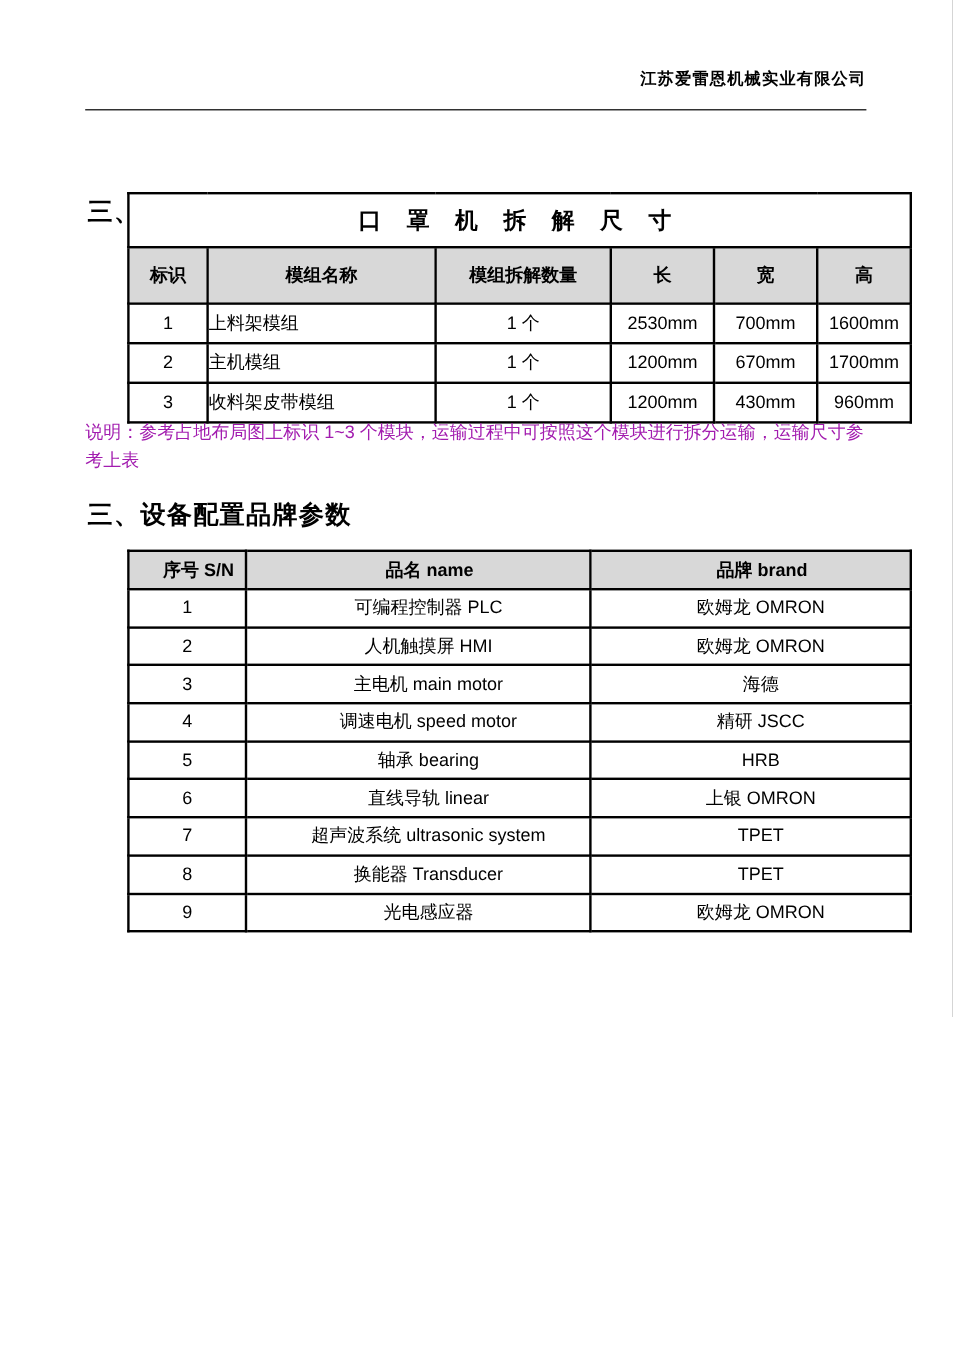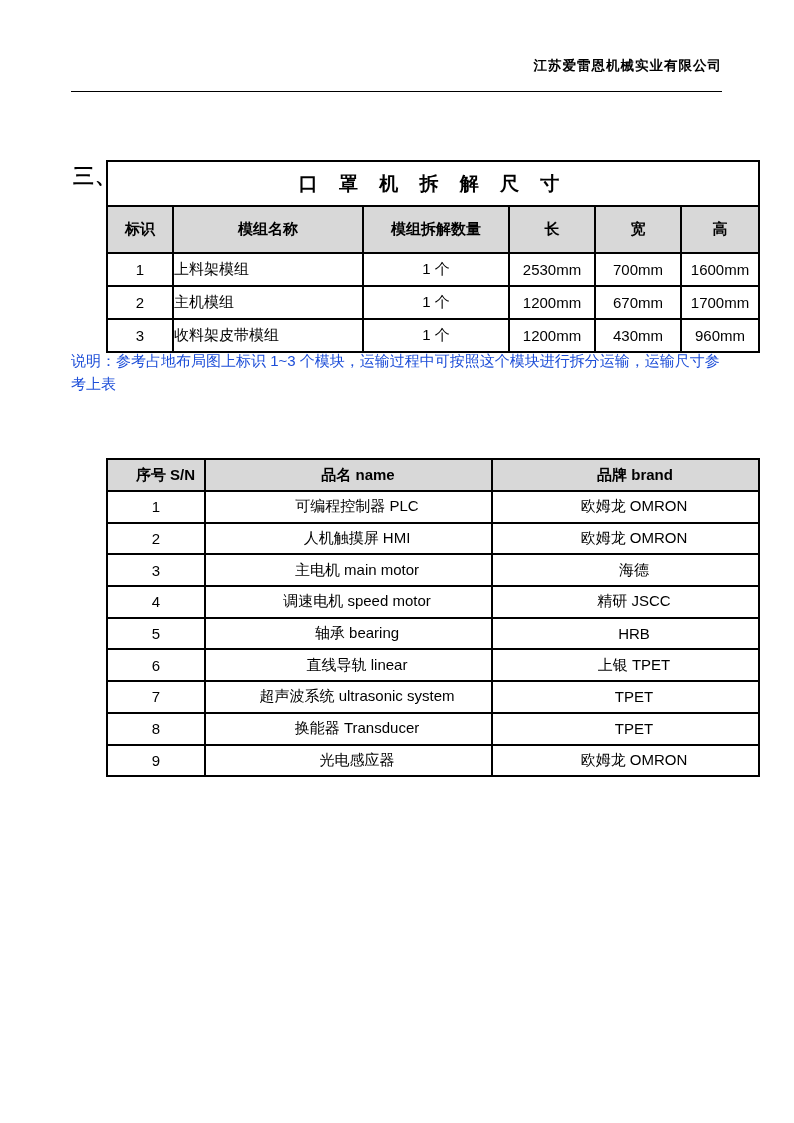--- a/index.html
+++ b/index.html
@@ -57,21 +57,21 @@
     height:47px;
     background:#d8d8d8;
     font-weight:bold;
   }
   .table-1 .data-row td{height:33px;}
   .table-1 .data-row td.cell-name{
     text-align:left;
   }
   .note{
     position:absolute;left:71px;top:349px;width:654px;
-    color:#1d4ed8;
+    color:#a21caf;
     font-size:15px;
     line-height:23px;
   }
   .table-2{top:458px;}
   .table-2 .header-row th{
     height:32px;
     background:#d8d8d8;
     font-weight:bold;
     padding-left:19px;
   }
@@ -132,20 +132,21 @@
       <td>1 个</td>
       <td>1200mm</td>
       <td>430mm</td>
       <td>960mm</td>
     </tr>
   </tbody>
     </table>
 
   <div class="note">说明：参考占地布局图上标识 1~3 个模块，运输过程中可按照这个模块进行拆分运输，运输尺寸参考上表</div>
 
+  <div class="section-heading heading-2">三、设备配置品牌参数</div>
 
   <table class="table-2">
     <colgroup>
       <col style="width:98px">
         <col style="width:287px">
         <col style="width:267px">
     </colgroup>
     <tbody>
         <tr class="header-row">
       <th>序号 S/N</th>
@@ -173,21 +174,21 @@
       <td class="cell-left">精研 JSCC</td>
     </tr>
     <tr class="data-row">
       <td>5</td>
       <td class="cell-left">轴承 bearing</td>
       <td class="cell-left">HRB</td>
     </tr>
     <tr class="data-row">
       <td>6</td>
       <td class="cell-left">直线导轨 linear</td>
-      <td class="cell-left">上银 TPET</td>
+      <td class="cell-left">上银 OMRON</td>
     </tr>
     <tr class="data-row">
       <td>7</td>
       <td class="cell-left">超声波系统 ultrasonic system</td>
       <td class="cell-left">TPET</td>
     </tr>
     <tr class="data-row">
       <td>8</td>
       <td class="cell-left">换能器 Transducer</td>
       <td class="cell-left">TPET</td>

